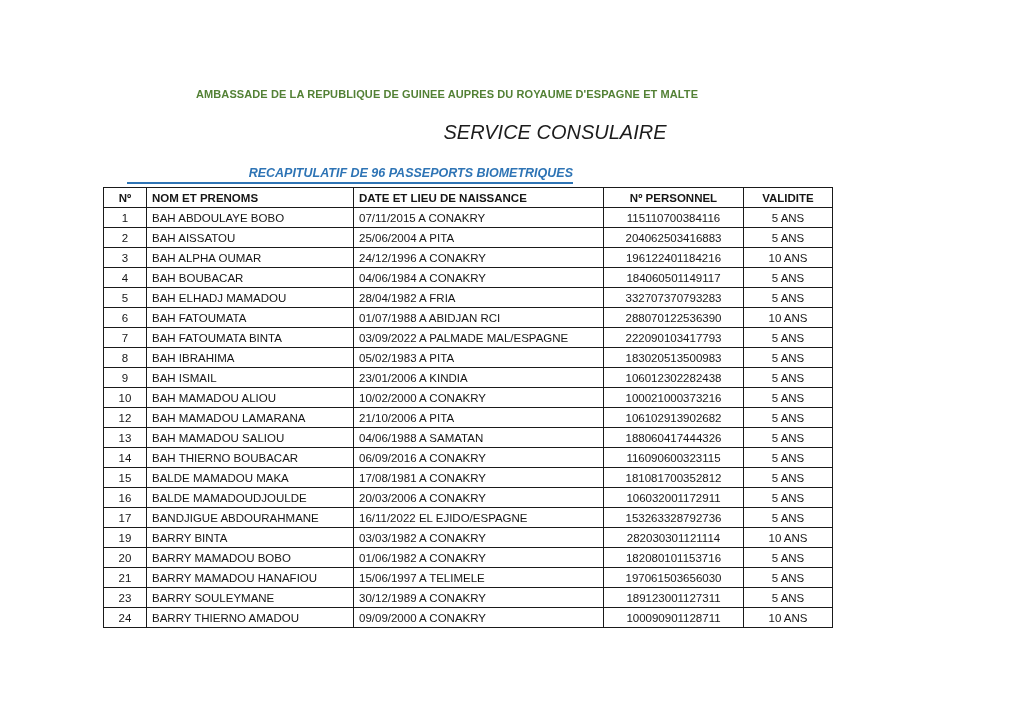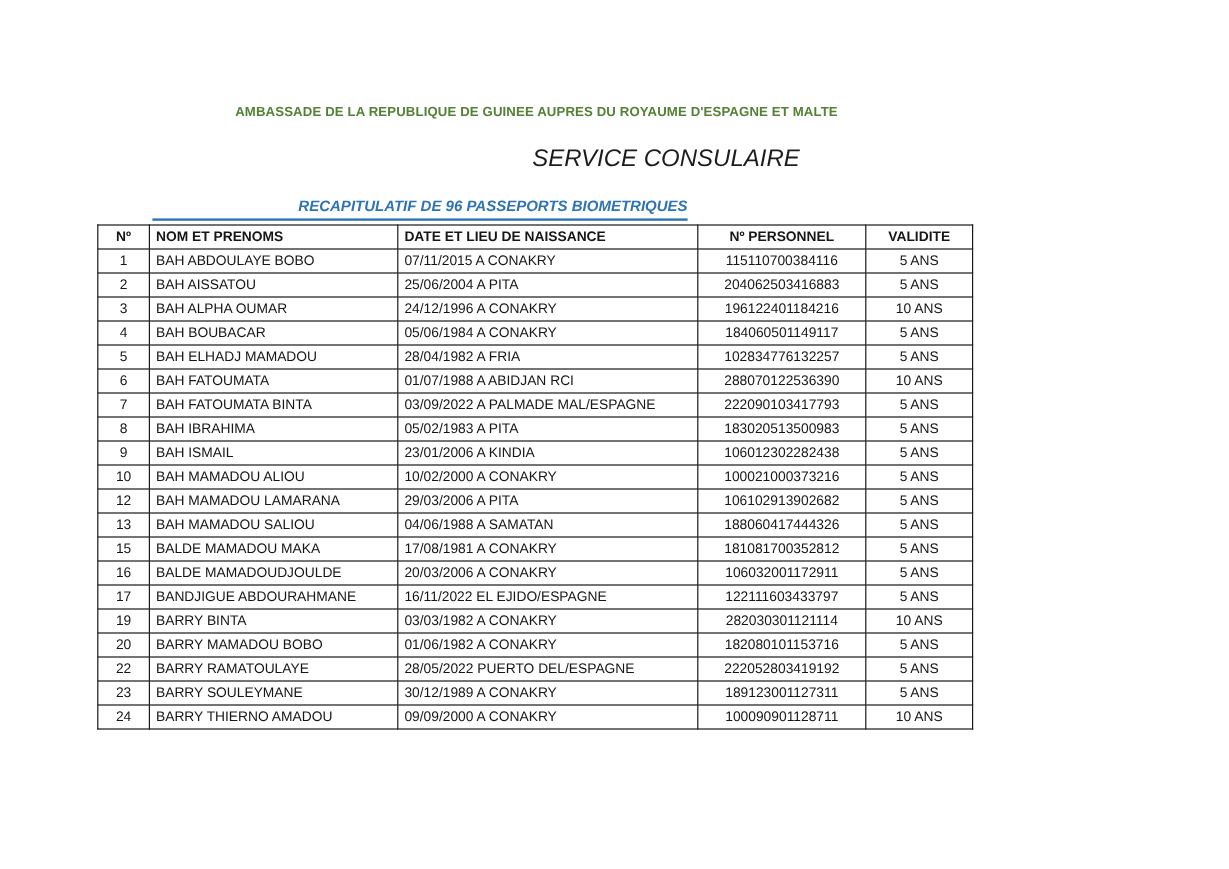--- a/index.html
+++ b/index.html
@@ -47,21 +47,21 @@
   }
   .doc-subtitle-line span {
     font-size: 12.5px;
     font-weight: 700;
     font-style: italic;
     color: var(--blue, #2E74B5);
     white-space: nowrap;
   }
   table.passport-table {
     position: absolute;
-    left: 81px;
+    left: 103px;
     top: 187px;
     width: 729px;
     border-collapse: collapse;
     table-layout: fixed;
     font-size: 11.5px;
     color: #161616;
   }
   .passport-table col.c-num      { width: 43px; }
   .passport-table col.c-name     { width: 207px; }
   .passport-table col.c-birth    { width: 250px; }
@@ -130,29 +130,29 @@
         <tr>
           <td>3</td>
           <td>BAH ALPHA OUMAR</td>
           <td>24/12/1996 A CONAKRY</td>
           <td>196122401184216</td>
           <td>10 ANS</td>
         </tr>
         <tr>
           <td>4</td>
           <td>BAH BOUBACAR</td>
-          <td>05/06/1984 A CONAKRY</td>
+          <td>04/06/1984 A CONAKRY</td>
           <td>184060501149117</td>
           <td>5 ANS</td>
         </tr>
         <tr>
           <td>5</td>
           <td>BAH ELHADJ MAMADOU</td>
           <td>28/04/1982 A FRIA</td>
-          <td>102834776132257</td>
+          <td>332707370793283</td>
           <td>5 ANS</td>
         </tr>
         <tr>
           <td>6</td>
           <td>BAH FATOUMATA</td>
           <td>01/07/1988 A ABIDJAN RCI</td>
           <td>288070122536390</td>
           <td>10 ANS</td>
         </tr>
         <tr>
@@ -179,71 +179,78 @@
         <tr>
           <td>10</td>
           <td>BAH MAMADOU ALIOU</td>
           <td>10/02/2000 A CONAKRY</td>
           <td>100021000373216</td>
           <td>5 ANS</td>
         </tr>
         <tr>
           <td>12</td>
           <td>BAH MAMADOU LAMARANA</td>
-          <td>29/03/2006 A PITA</td>
+          <td>21/10/2006 A PITA</td>
           <td>106102913902682</td>
           <td>5 ANS</td>
         </tr>
         <tr>
           <td>13</td>
           <td>BAH MAMADOU SALIOU</td>
           <td>04/06/1988 A SAMATAN</td>
           <td>188060417444326</td>
           <td>5 ANS</td>
         </tr>
         <tr>
+          <td>14</td>
+          <td>BAH THIERNO BOUBACAR</td>
+          <td>06/09/2016 A CONAKRY</td>
+          <td>116090600323115</td>
+          <td>5 ANS</td>
+        </tr>
+        <tr>
           <td>15</td>
           <td>BALDE MAMADOU MAKA</td>
           <td>17/08/1981 A CONAKRY</td>
           <td>181081700352812</td>
           <td>5 ANS</td>
         </tr>
         <tr>
           <td>16</td>
           <td>BALDE MAMADOUDJOULDE</td>
           <td>20/03/2006 A CONAKRY</td>
           <td>106032001172911</td>
           <td>5 ANS</td>
         </tr>
         <tr>
           <td>17</td>
           <td>BANDJIGUE ABDOURAHMANE</td>
           <td>16/11/2022 EL EJIDO/ESPAGNE</td>
-          <td>122111603433797</td>
+          <td>153263328792736</td>
           <td>5 ANS</td>
         </tr>
         <tr>
           <td>19</td>
           <td>BARRY BINTA</td>
           <td>03/03/1982 A CONAKRY</td>
           <td>282030301121114</td>
           <td>10 ANS</td>
         </tr>
         <tr>
           <td>20</td>
           <td>BARRY MAMADOU BOBO</td>
           <td>01/06/1982 A CONAKRY</td>
           <td>182080101153716</td>
           <td>5 ANS</td>
         </tr>
         <tr>
-          <td>22</td>
-          <td>BARRY RAMATOULAYE</td>
-          <td>28/05/2022 PUERTO DEL/ESPAGNE</td>
-          <td>222052803419192</td>
+          <td>21</td>
+          <td>BARRY MAMADOU HANAFIOU</td>
+          <td>15/06/1997 A TELIMELE</td>
+          <td>197061503656030</td>
           <td>5 ANS</td>
         </tr>
         <tr>
           <td>23</td>
           <td>BARRY SOULEYMANE</td>
           <td>30/12/1989 A CONAKRY</td>
           <td>189123001127311</td>
           <td>5 ANS</td>
         </tr>
         <tr>

